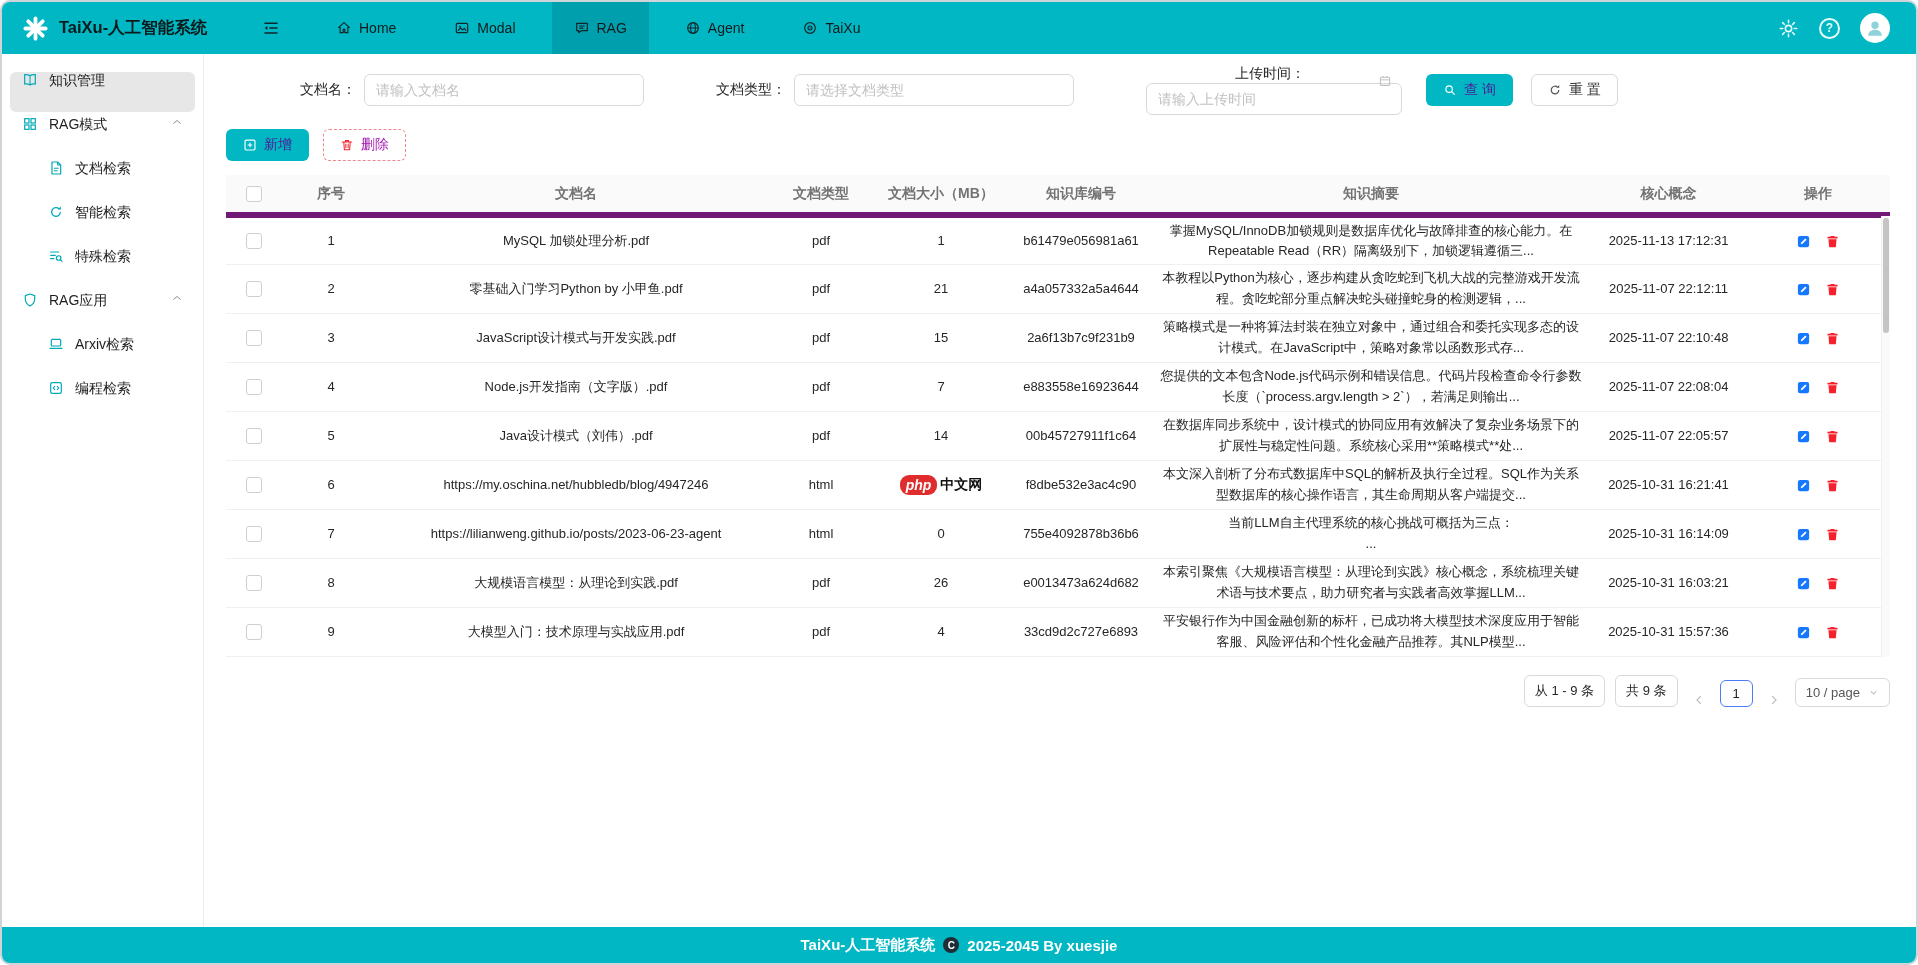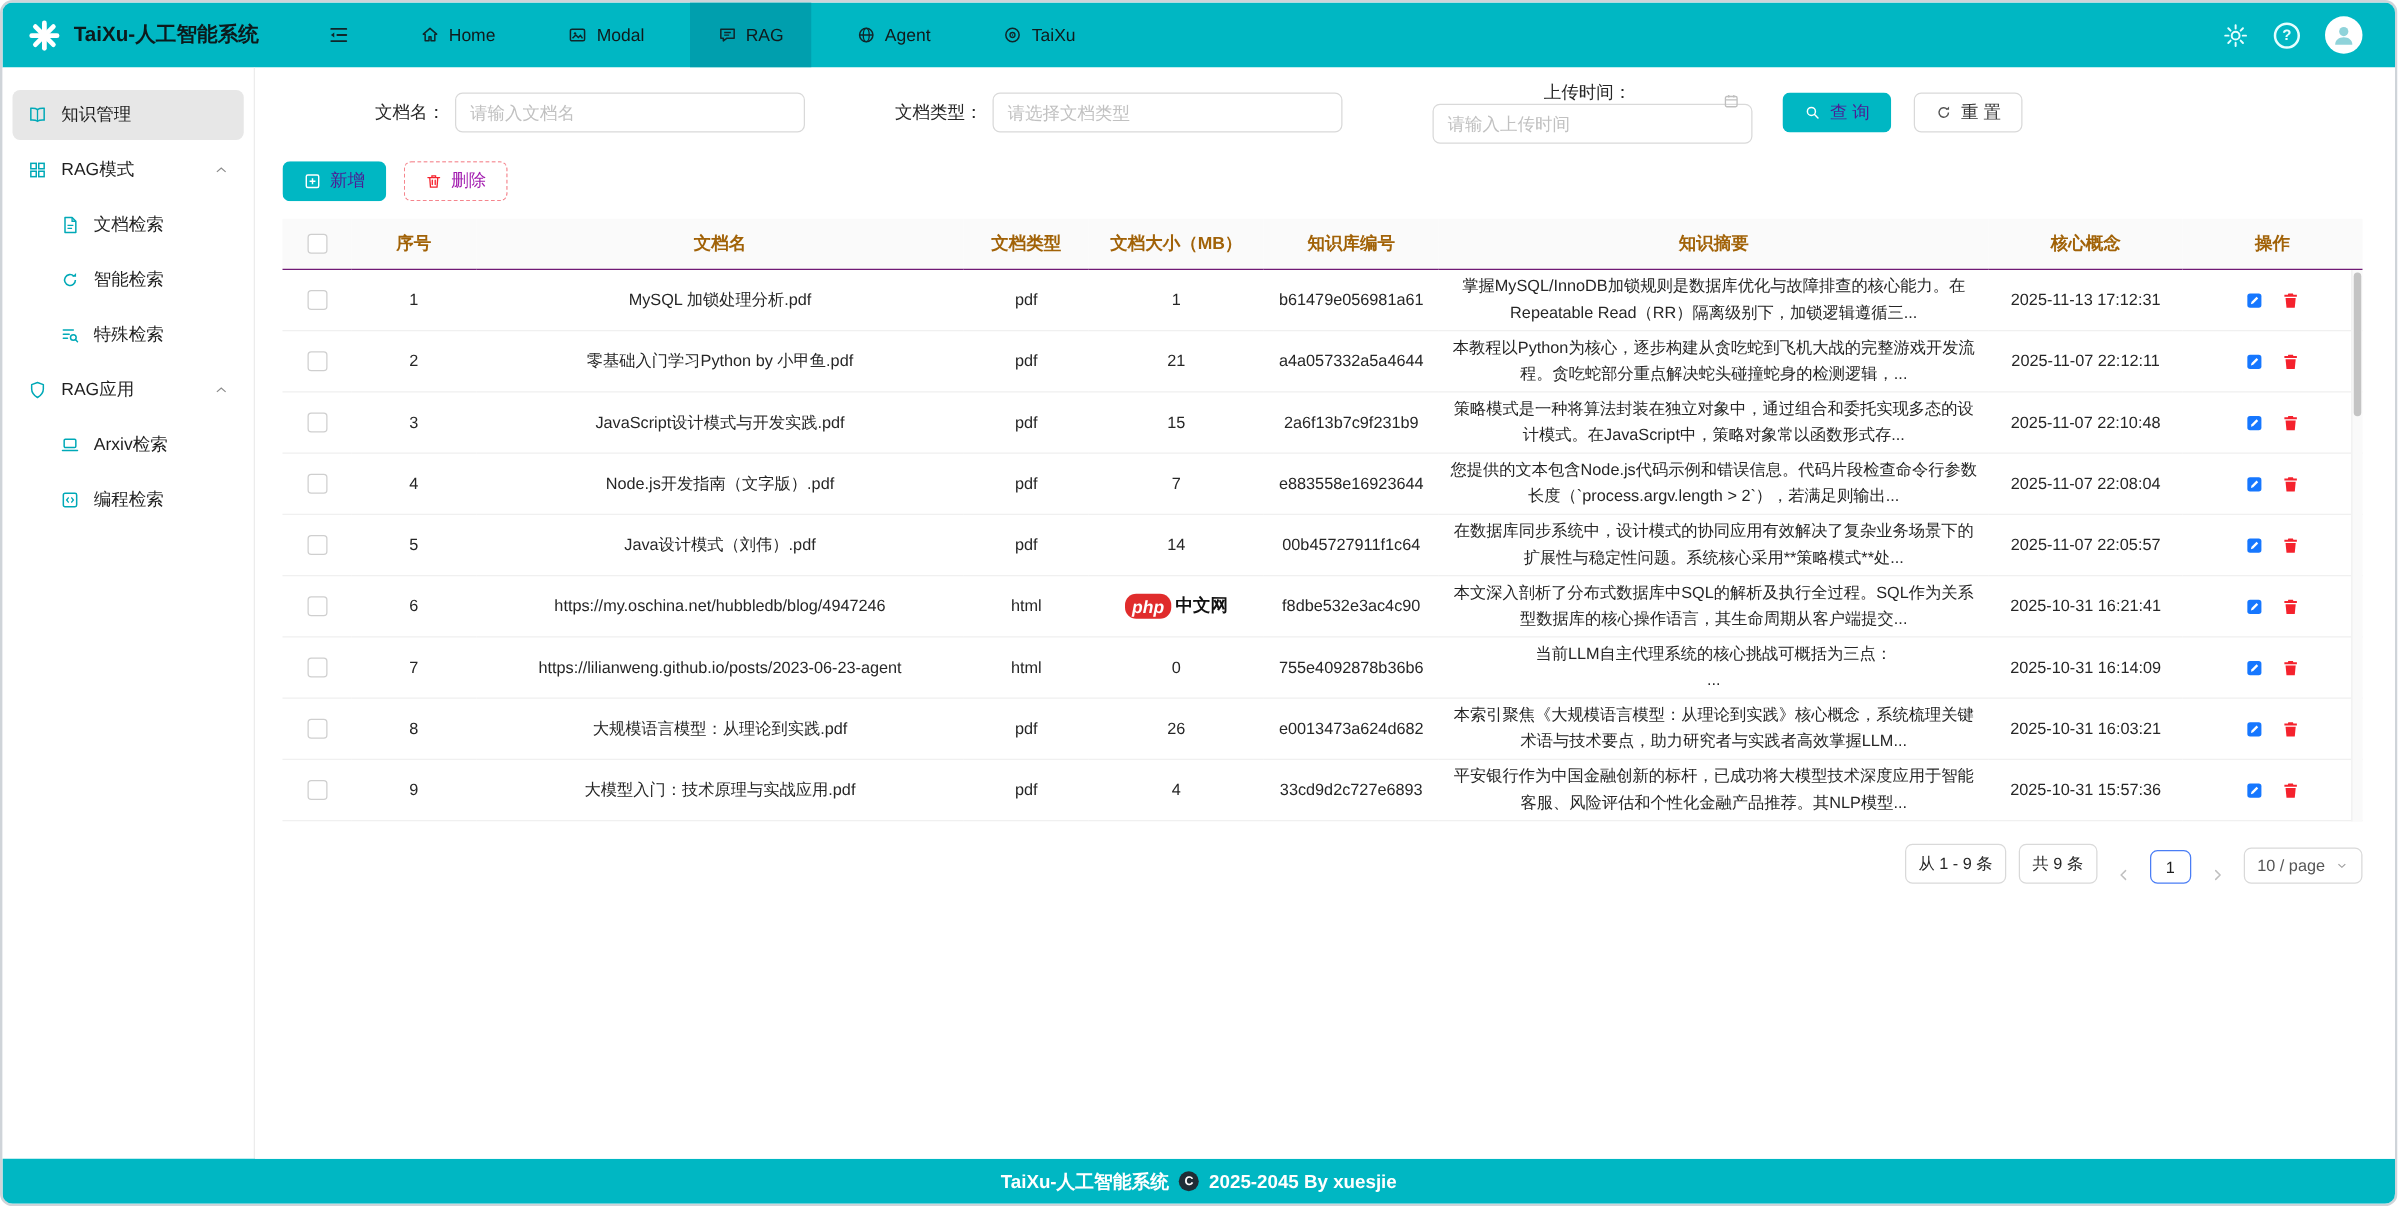--- a/index.html
+++ b/index.html
@@ -28,21 +28,21 @@
     display: flex; align-items: center; justify-content: center; font-size: 12px; font-weight: 700;
   }
   .avatar {
     width: 30px; height: 30px; border-radius: 50%; background: #ffffff;
     display: flex; align-items: center; justify-content: center; overflow: hidden;
   }
   
   .body { flex: 1; display: flex; min-height: 0; }
   .sidebar { width: 202px; flex: 0 0 202px; background: #fff; border-right: 1px solid #ececec; padding-top: 14px; }
   .sidebar-item {
-    height: 40px; margin: 4px 8px; padding: 0 12px; display: flex; align-items: center; gap: 11px;
+    height: 40px; margin: 4px 8px; padding: 0 12px; display: flex; gap: 11px;
     border-radius: 6px; font-size: 14px; color: #1f1f1f; cursor: pointer; white-space: nowrap;
   }
   .sidebar-item.active { background: #e7e7e7; }
   .sidebar-item .chev { margin-left: auto; display: flex; }
   .sidebar-item.sub { padding-left: 38px; }
   .s-icon { color: #00a9b7; display: flex; }
   
   .main { flex: 1; padding: 11px 26px 0 22px; position: relative; overflow: hidden; background: #fff; }
   .filter-bar { display: flex; align-items: center; margin-left: 74px; }
   .f-label { font-size: 14px; color: #262626; margin-right: 8px; white-space: nowrap; }
@@ -63,22 +63,22 @@
   .btn.teal { background: #00b7c3; color: #4c1d95; }
   .btn.plain { border-color: #d9d9d9; color: #333; }
   .btn.danger { border: 1px dashed #f5858d; color: #a21caf; }
   .btn + .btn { margin-left: 18px; }
   .action-bar { margin-top: 14px; display: flex; }
   .action-bar .btn + .btn { margin-left: 14px; }
   
   .table-wrap { margin-top: 14px; position: relative; }
   table { width: 100%; border-collapse: collapse; table-layout: fixed; }
   thead th {
-    background: #fafafa; height: 40px; font-size: 14px; font-weight: 700; color: #a16207;
-    border-bottom: 1px solid #701a75; padding: 0 6px; white-space: nowrap;
+    background: #fafafa; height: 40px; font-size: 14px; font-weight: 700; color: #737373;
+    border-bottom: 6px solid #701a75; padding: 0 6px; white-space: nowrap;
   }
   tbody td {
     height: 49px; border-bottom: 1px solid #f0f0f0; text-align: center; font-size: 13px;
     color: #262626; padding: 2px 8px; overflow: hidden;
   }
   .summary {
     display: -webkit-box; -webkit-line-clamp: 2; -webkit-box-orient: vertical; overflow: hidden;
     line-height: 1.55; white-space: pre-line; text-align: center;
   }
   .checkbox {

